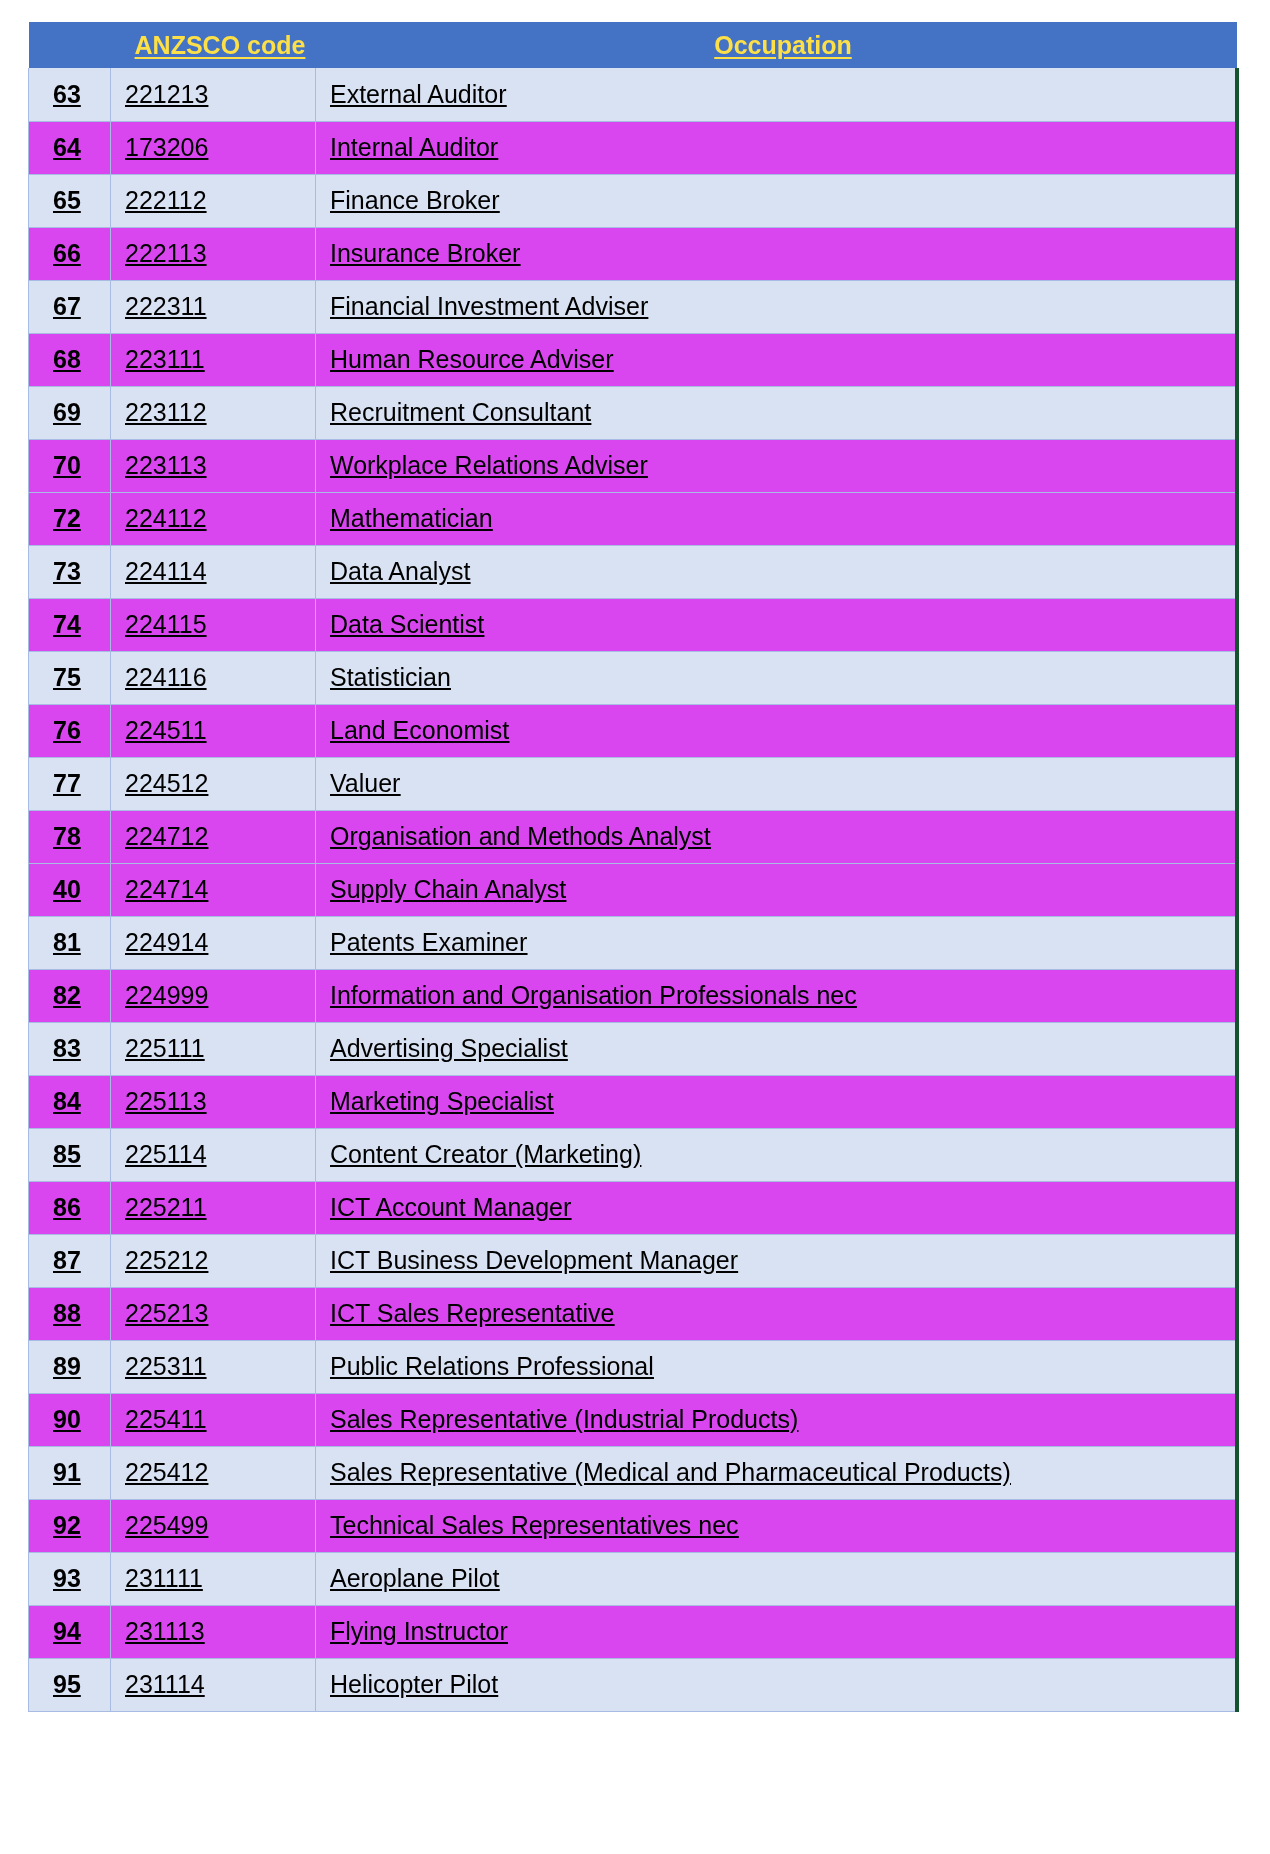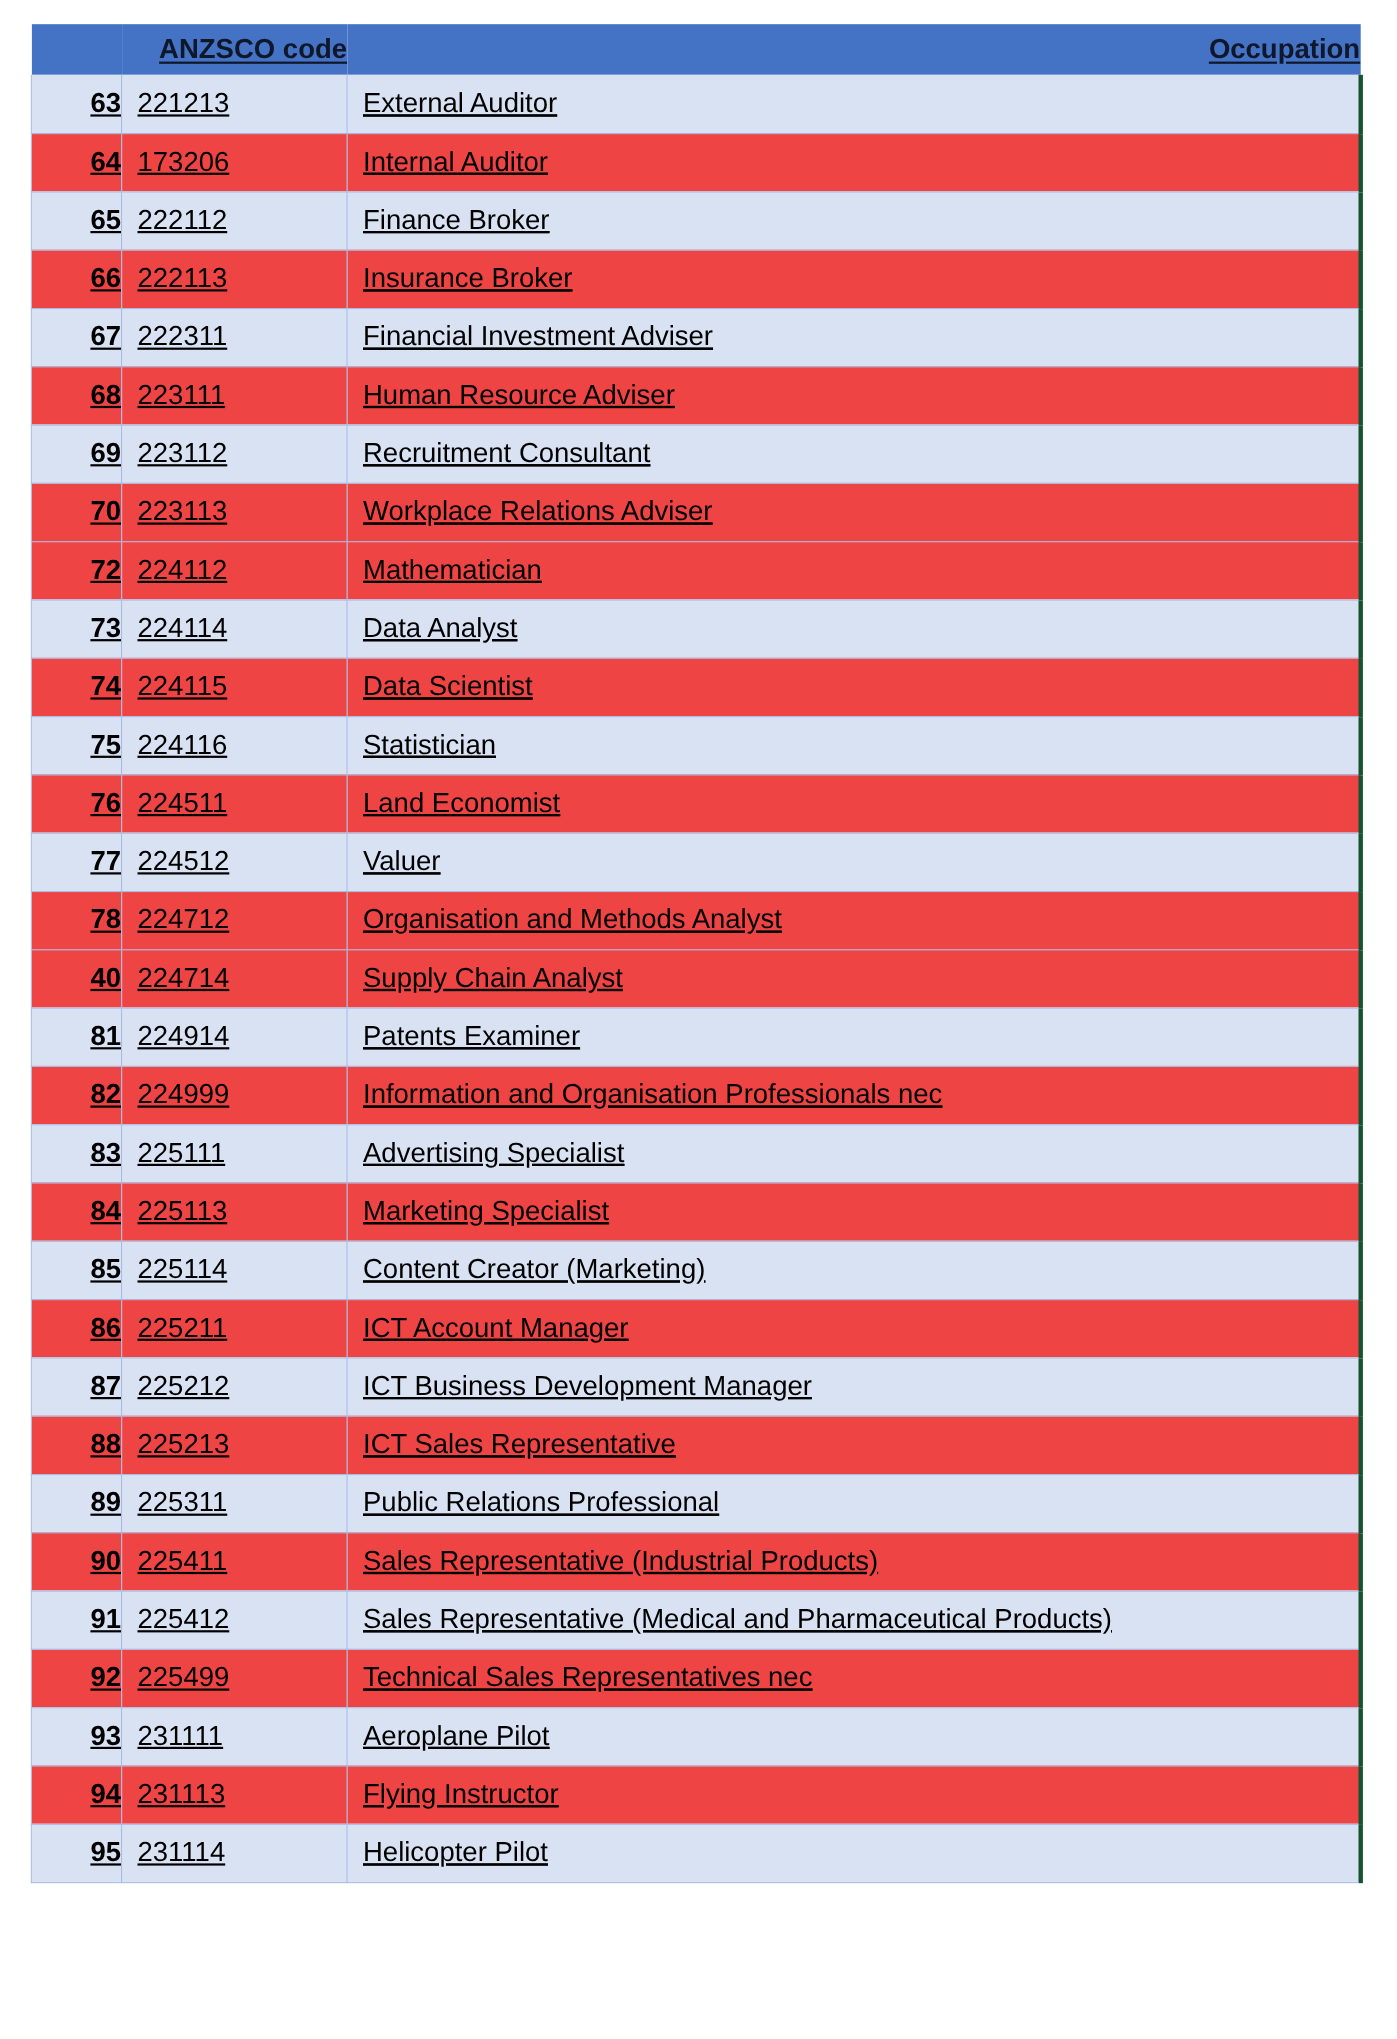--- a/index.html
+++ b/index.html
@@ -32,24 +32,24 @@
 
   #occupation-table col.c-num   { width: 82px; }
   #occupation-table col.c-code  { width: 205px; }
   #occupation-table col.c-occ   { width: 921px; }
 
   
   thead tr.header-row { height: 46px; }
 
   thead th {
     background: #4472C4;
-    color: #0f172a;
+    color: #fde047;
     font-size: 25px;
     font-weight: bold;
-    text-align: right;
+    text-align: center;
     padding: 0 0 0 14px;
     border: none;
     vertical-align: middle;
     line-height: 46px;
     white-space: nowrap;
   }
   thead th .hdr-text {
     text-decoration: underline;
     text-underline-offset: 3px;
   }
@@ -65,29 +65,28 @@
     padding: 0 0 0 14px;
     border-right: 1px solid #A8BCE3;
     border-bottom: 1px solid #A8BCE3;
     white-space: nowrap;
     overflow: visible;
   }
   tbody td.cell-num {
     border-left: 1px solid #A8BCE3;
     font-weight: bold;
     padding-left: 24px;
-    text-align: right;
   }
   tbody td.cell-occ {
     border-right: 4px solid #14532d;
     text-decoration: underline;
   }
 
   tbody tr.shade td { background: #D9E2F3; }
-  tbody tr.plain td { background: #ef4444; }
+  tbody tr.plain td { background: #d946ef; }
 
   .u {
     text-decoration: underline;
     text-underline-offset: 2px;
     text-decoration-thickness: 1.5px;
   }
 </style>
 </head>
 <body>
 

